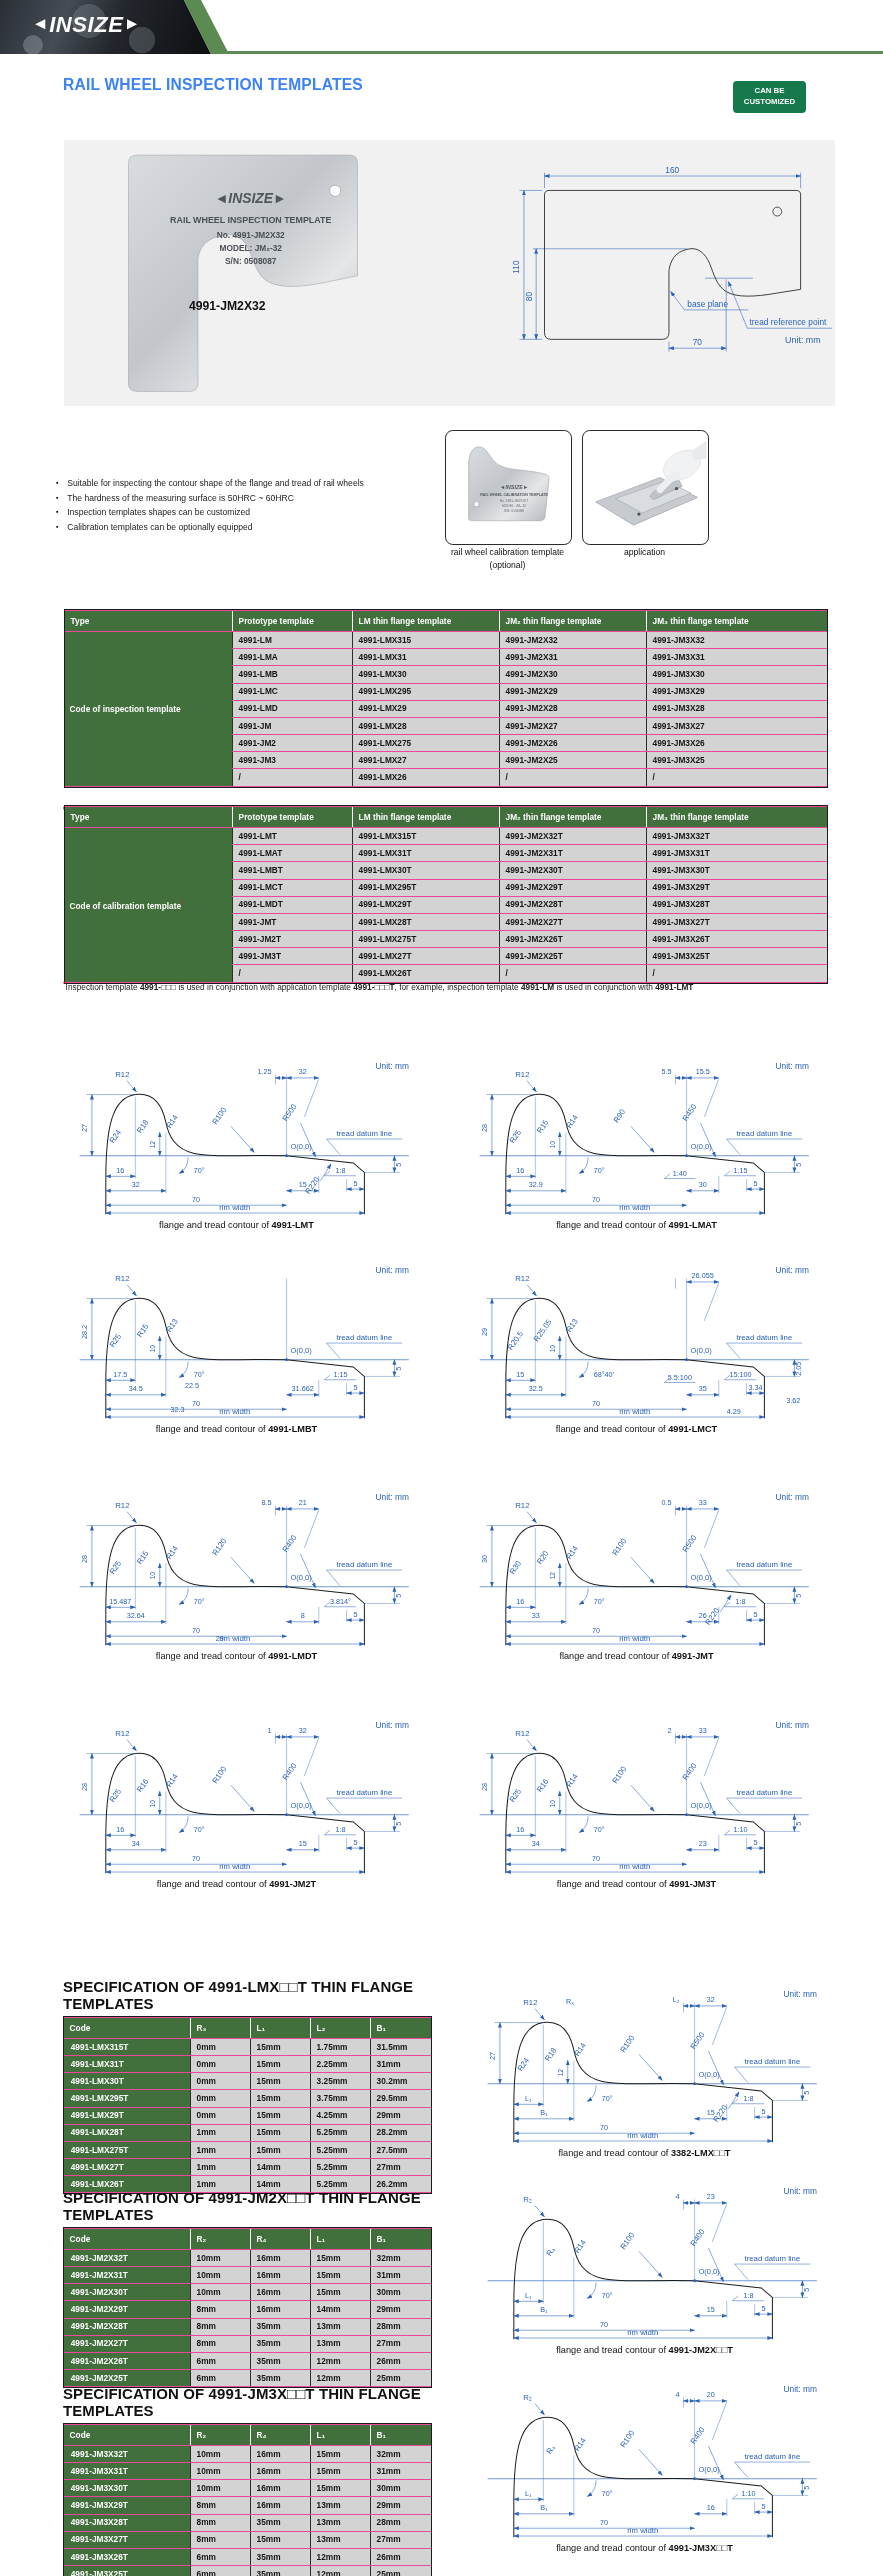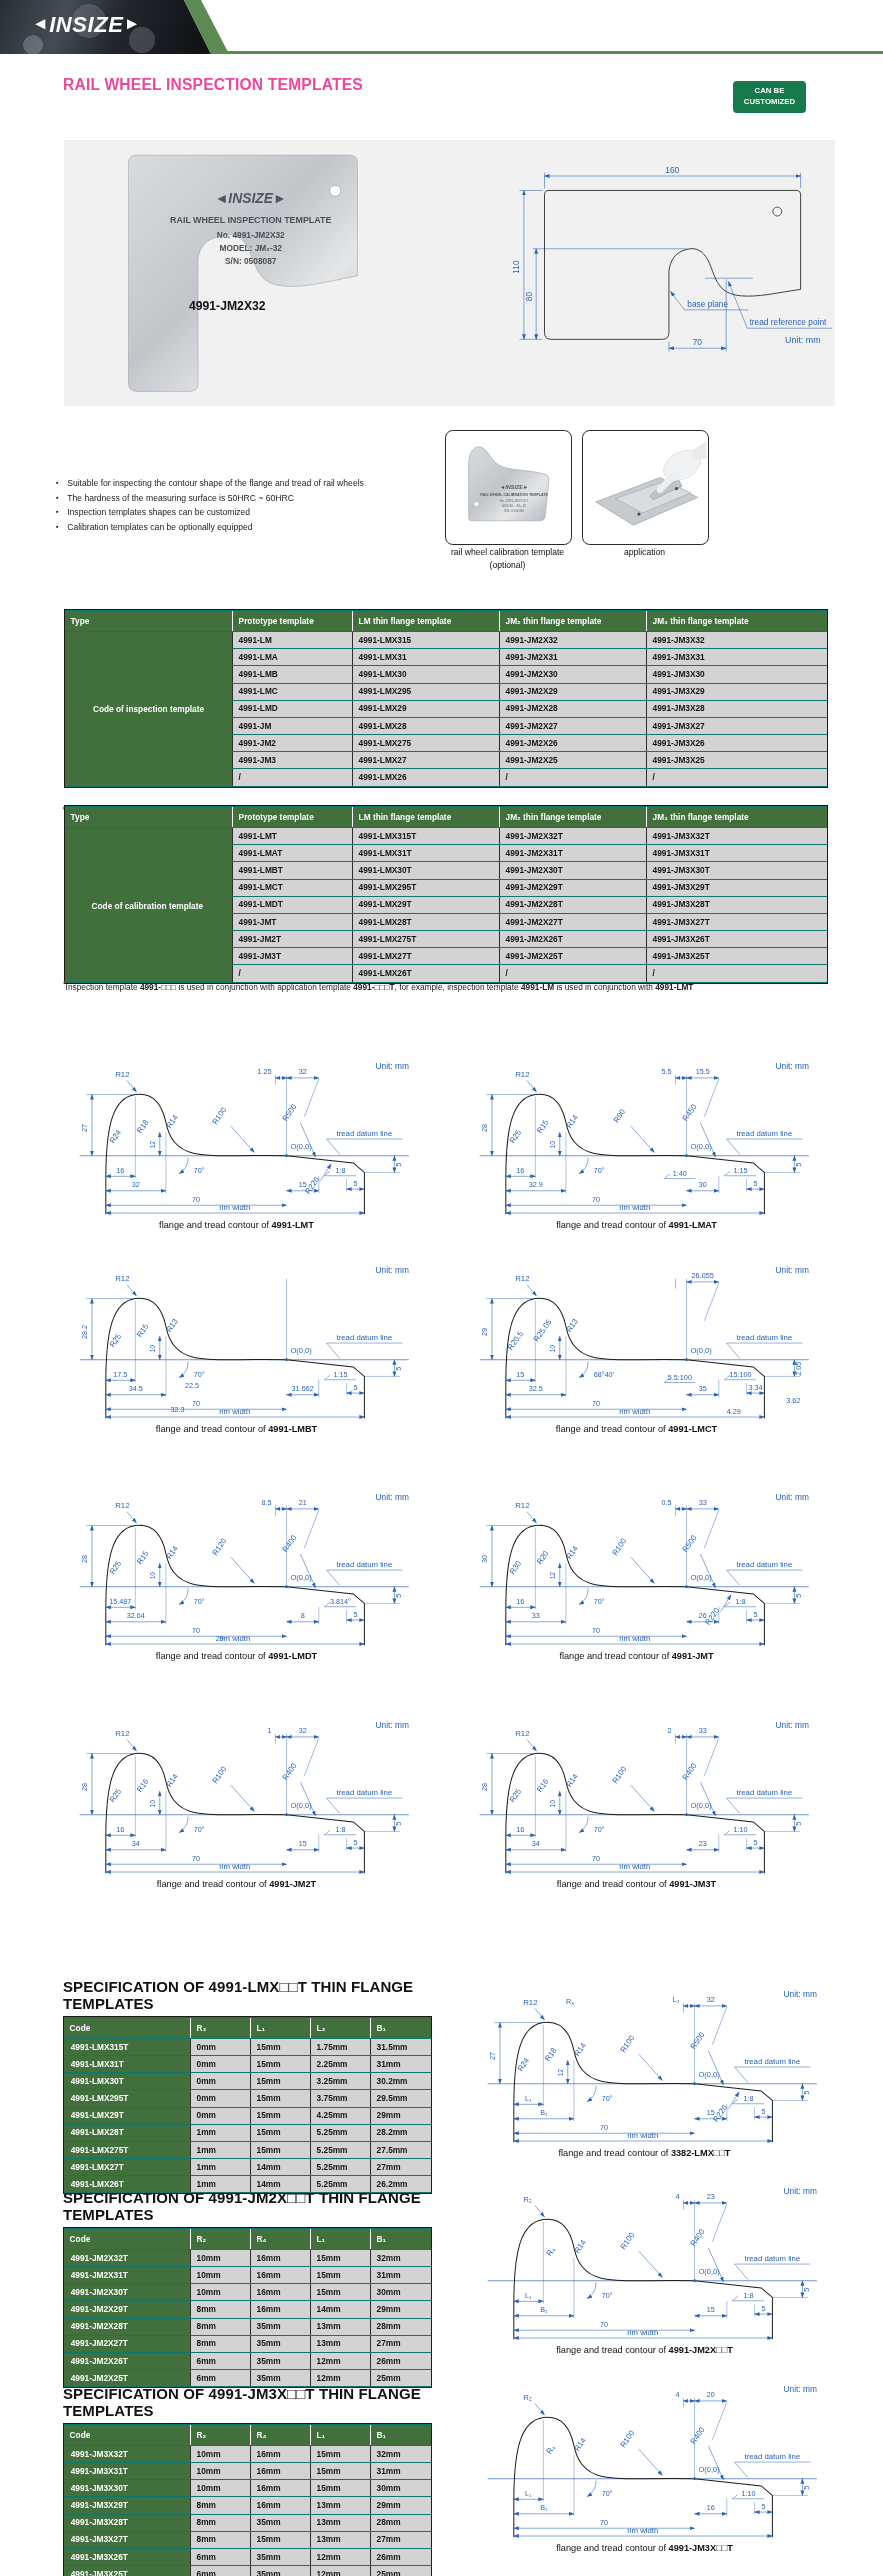--- a/index.html
+++ b/index.html
@@ -13,44 +13,44 @@
       radial-gradient(circle at 89px 21px, rgba(190,196,203,.20) 0 16.7px, transparent 17px),
       radial-gradient(circle at 142px 40px, rgba(182,190,197,.24) 0 12.8px, transparent 13.4px),
       linear-gradient(110deg,#2a2f35 0%,#454c55 30%,#23272d 55%,#15181c 82%,#0e1013 100%);}
   .band-stripe{position:absolute;left:0;top:0;width:229px;height:54px;
     clip-path:polygon(184px 0,201px 0,229px 100%,211px 100%);background:#5b8a53}
   .band-line{position:absolute;left:223px;top:51px;width:661px;height:2.8px;background:#5b8a53}
   .logo{position:absolute;left:32px;top:11.7px;color:#fff;font-style:italic;font-weight:bold;
         font-size:22px;letter-spacing:0.6px;white-space:nowrap}
   .logo .arr{font-size:16.7px;font-style:normal;vertical-align:2.8px}
   .title{position:absolute;left:63px;top:76px;margin:0;font-size:15.6px;font-weight:bold;
-         color:#ec4899;letter-spacing:0.2px}
+         color:#3b82f6;letter-spacing:0.2px}
   .badge{position:absolute;left:733px;top:81px;width:73px;height:32px;background:#15794b;
          border-radius:3.9px;color:#fff;font-weight:bold;font-size:7.8px;text-align:center;
          display:flex;flex-direction:column;justify-content:center;line-height:1.35}
   
   .product{position:absolute;left:64px;top:140px;width:771px;height:266px;background:#f1f1f2}
   .tpl-caption{position:absolute;left:125px;top:159px;font-size:12.2px;font-weight:bold;color:#101010}
   .etch-logo{font-size:25px;font-weight:bold;font-style:italic;fill:#51565c}
   .etch{fill:#4a4f55;font-weight:bold}
   
   .features{position:absolute;left:55px;top:476px;margin:0;padding:0;list-style:none;width:328px}
   .features li{position:relative;padding-left:12.2px;font-size:8.6px;line-height:14.5px;color:#222}
   .features li::before{content:"▪";position:absolute;left:1.1px;top:0;font-size:7.2px;color:#111}
   
   .thumb{position:absolute;width:125px;height:113px;border:1.1px solid #2a2a2a;border-radius:7.8px;
          background:#fff;overflow:hidden}
   .thumb-cap{position:absolute;font-size:8.6px;color:#101010;text-align:center;line-height:1.55}
   
   .twrap{position:absolute;border:1.4px solid #1b1b1b;background:#fff}
-  table.ctable{border-collapse:separate;border-spacing:0 1.7px;background:#0f766e}
+  table.ctable{border-collapse:separate;border-spacing:0 1.7px;background:#ec4899}
   .ctable th{background:#41703c;color:#fff;font-weight:bold;font-size:8.3px;text-align:left;
              padding:5px 5.6px;border-left:1.1px solid #fff}
   .ctable th:first-child{border-left:none}
-  .ctable td.lbl{background:#41703c;color:#fff;font-weight:bold;font-size:8.3px;text-align:center;
+  .ctable td.lbl{background:#41703c;color:#fff;font-weight:bold;font-size:8.3px;
                  vertical-align:middle;padding:2.2px 4.5px}
   .ctable td.val{background:#d3d3d3;color:#141414;font-weight:bold;font-size:8.3px;
                  padding:1.7px 5.6px;border-left:1.1px solid #2e2e2e;line-height:12.8px}
   .ctable td.code{background:#41703c;color:#fff;font-weight:bold;font-size:8.3px;
                   padding:1.7px 6.7px;line-height:12.8px}
   .redmark{color:#c82020;font-size:6.1px;vertical-align:super}
   .opt-title{position:absolute;left:63px;top:802px;font-size:9.5px;font-weight:bold;color:#111}
   
   .footnote{position:absolute;left:63px;top:977px;width:746px;margin:0;font-size:8.3px;
             line-height:14.5px;color:#222}

